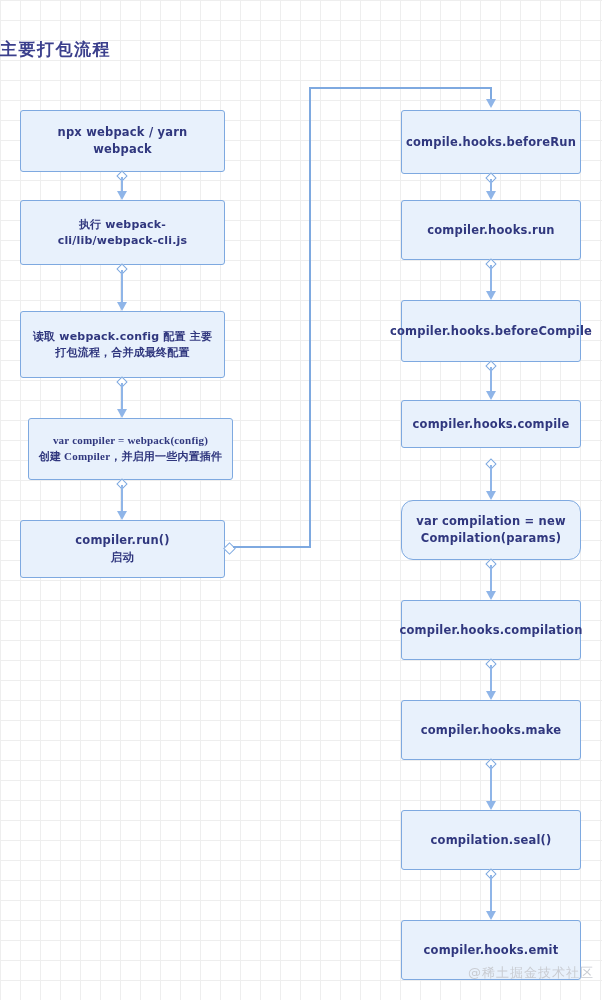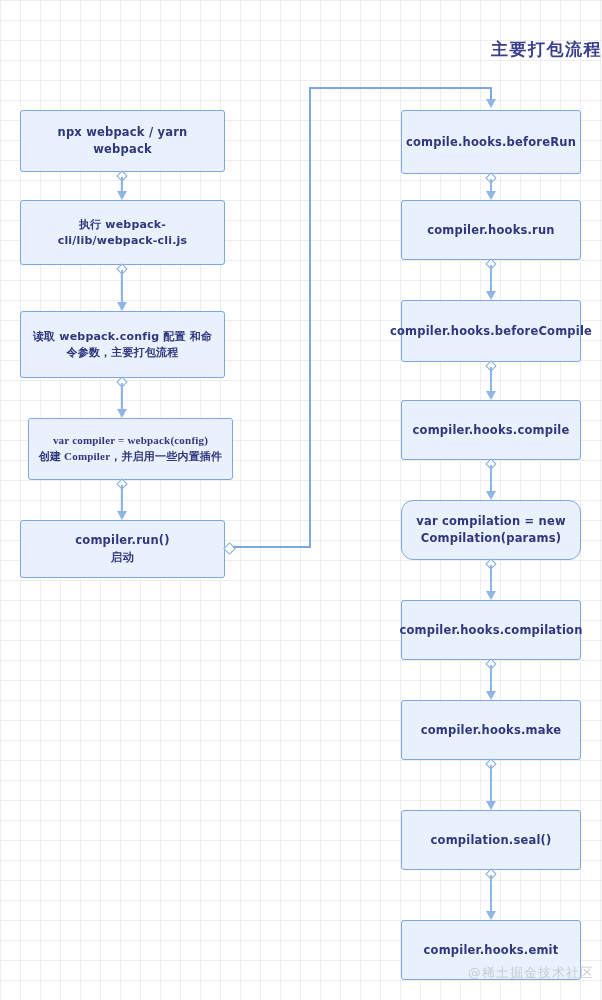--- a/index.html
+++ b/index.html
@@ -25,21 +25,21 @@
       80px 80px;
     background-position: 0 0, 0 0, 0 0, 0 0;
     font-family: "Liberation Sans", "DejaVu Sans", sans-serif;
   }
 
   .title {
     position: absolute;
     left: 0;
     top: 38px;
     width: 602px;
-    text-align: right;
+    text-align: left;
     color: #3b3f8c;
     font-size: 17px;
     font-weight: 700;
     letter-spacing: 1.5px;
     font-family: "DejaVu Sans", "Liberation Sans", sans-serif;
   }
 
   .node {
     position: absolute;
     box-sizing: border-box;
@@ -136,21 +136,21 @@
 
   <div class="node" style="left:20px; top:110px; width:205px; height:62px;">
     <span class="txt">npx webpack / yarn webpack</span>
   </div>
 
   <div class="node cn" style="left:20px; top:200px; width:205px; height:65px;">
     <span class="txt">执行 webpack-cli/lib/webpack-cli.js</span>
   </div>
 
   <div class="node cn" style="left:20px; top:311px; width:205px; height:67px;">
-    <span class="txt">读取 webpack.config 配置 和命令参数，主要打包流程</span>
+    <span class="txt">读取 webpack.config 配置 主要打包流程，合并成最终配置</span>
   </div>
 
   <div class="node cn" style="left:28px; top:418px; width:205px; height:62px;font-family:Liberation Serif, serif;">
     <span class="txt">var compiler = webpack(config)
 创建 Compiler，并启用一些内置插件</span>
   </div>
 
   <div class="node" style="left:20px; top:520px; width:205px; height:58px;">
     <span class="txt">compiler.run()
 启动</span>
@@ -192,21 +192,21 @@
   </div>
 
   <div class="node" style="left:401px; top:200px; width:180px; height:60px;">
     <span class="txt">compiler.hooks.run</span>
   </div>
 
   <div class="node" style="left:401px; top:300px; width:180px; height:62px;">
     <span class="txt">compiler.hooks.beforeCompile</span>
   </div>
 
-  <div class="node" style="left:401px; top:400px; width:180px; height:60px;">
+  <div class="node" style="left:401px; top:400px; width:180px; height:48px;">
     <span class="txt">compiler.hooks.compile</span>
   </div>
 
   <div class="node" style="left:401px; top:500px; width:180px; height:60px;border-radius:12px;">
     <span class="txt">var compilation = new Compilation(params)</span>
   </div>
 
   <div class="node" style="left:401px; top:600px; width:180px; height:60px;">
     <span class="txt">compiler.hooks.compilation</span>
   </div>

